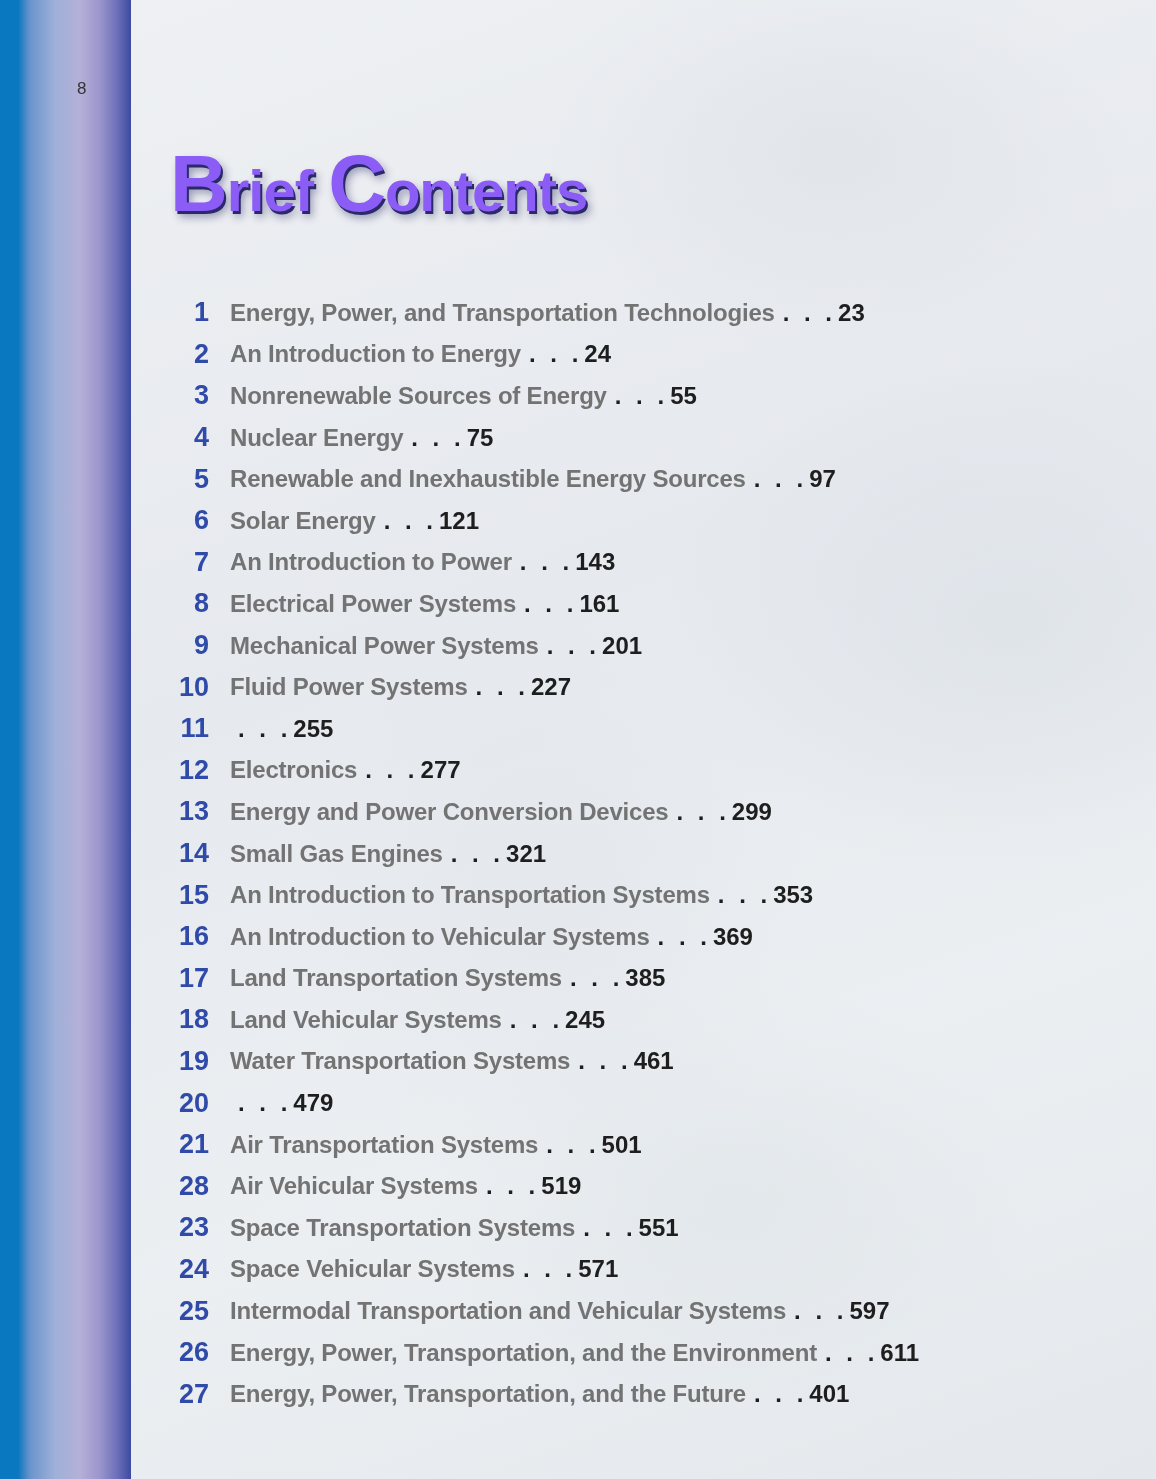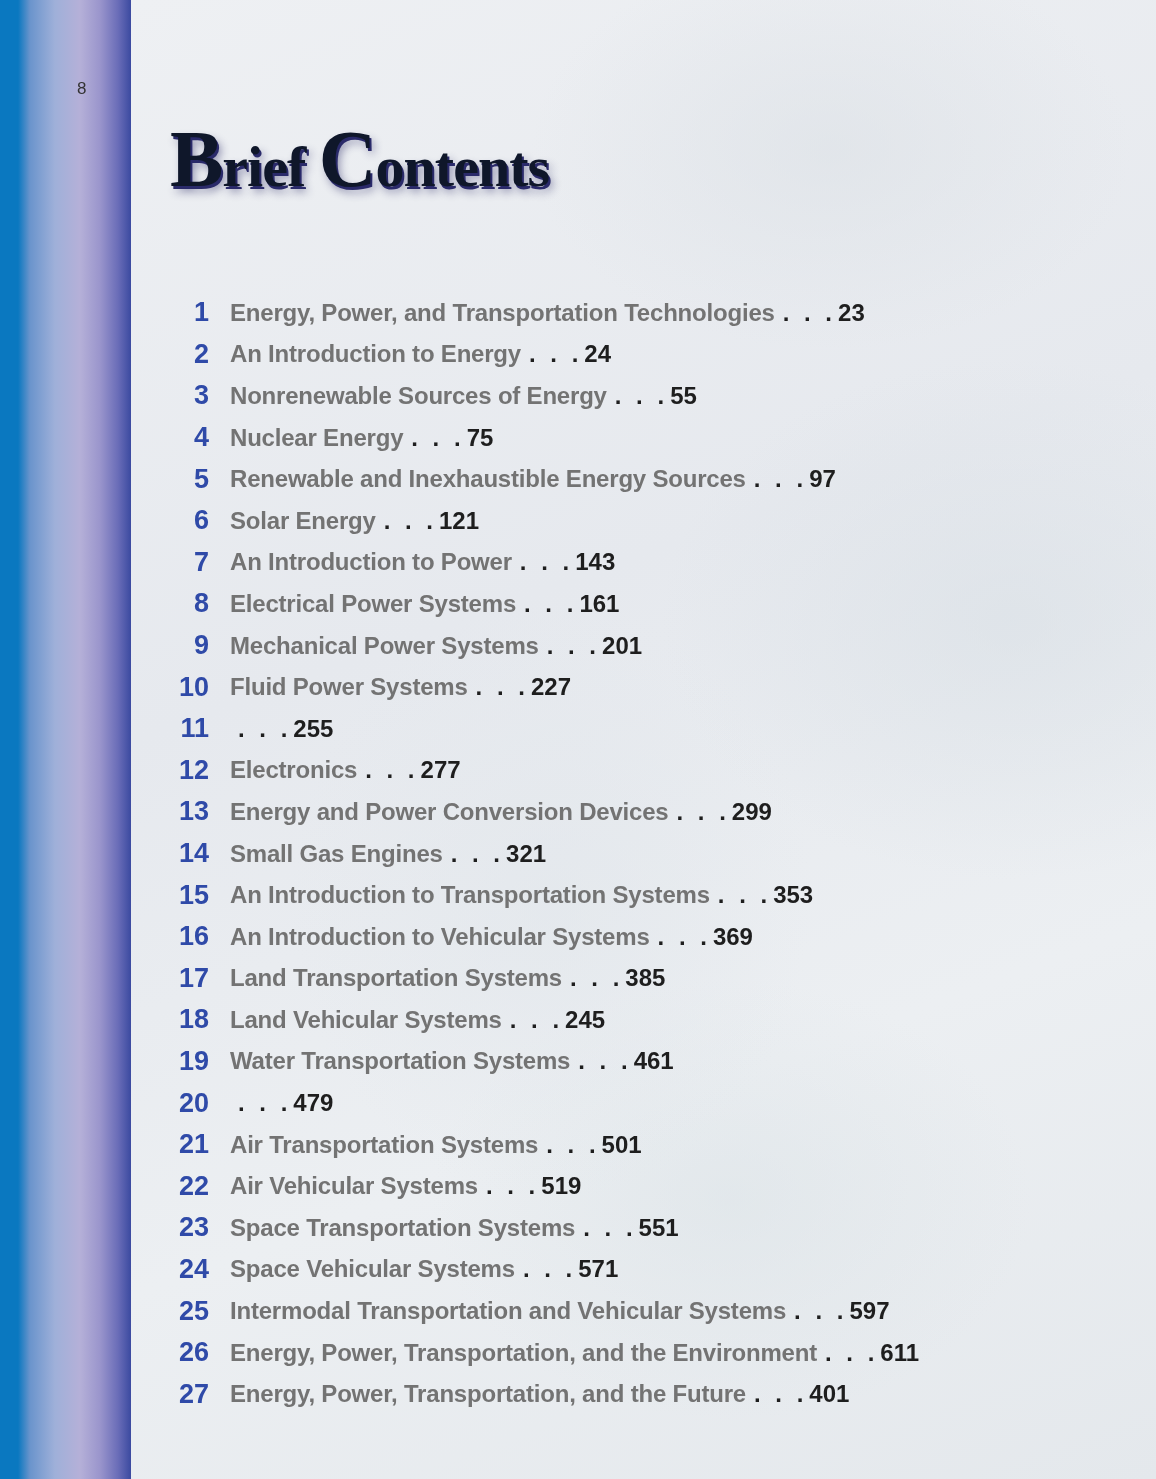--- a/index.html
+++ b/index.html
@@ -21,23 +21,23 @@
     .paper {
       position: absolute; left: 131px; top: 0; right: 0; bottom: 0;
       background:
         radial-gradient(ellipse 300px 200px at 700px 150px, rgba(220,225,230,0.6), transparent),
         radial-gradient(ellipse 350px 260px at 880px 620px, rgba(215,222,228,0.55), transparent),
         radial-gradient(ellipse 260px 300px at 420px 900px, rgba(225,230,235,0.6), transparent),
         radial-gradient(ellipse 300px 220px at 600px 1200px, rgba(218,226,230,0.5), transparent),
         linear-gradient(160deg, #eef0f3 0%, #e6e9ee 40%, #eceff2 70%, #e4e8ec 100%);
     }
     .title {
-      position: absolute; left: 170px; top: 114px; margin: 0;
-      font-family: Liberation Serif, serif; font-weight: bold;
-      font-size: 58px; letter-spacing: -1px; color: #0f172a;
+      position: absolute; left: 170px; top: 138px; margin: 0;
+      font-family: Liberation Sans, sans-serif; font-weight: bold;
+      font-size: 58px; letter-spacing: -1px; color: #8b5cf6;
       text-shadow: 2px 3px 0 #2a2a6a, 4px 6px 8px rgba(40,40,100,0.45);
       white-space: nowrap;
     }
     .title .cap { font-size: 80px; }
     .toc {
       position: absolute; left: 160px; top: 292px; margin: 0; padding: 0; list-style: none;
     }
     .toc-row {
       height: 41.6px; display: flex; align-items: center; white-space: nowrap;
     }
@@ -187,21 +187,21 @@
       <span class="leader">. . .</span>
       <span class="page">479</span>
     </li>
     <li class="toc-row">
       <span class="num">21</span>
       <span class="entry-title">Air Transportation Systems</span>
       <span class="leader">. . .</span>
       <span class="page">501</span>
     </li>
     <li class="toc-row">
-      <span class="num">22</span>
+      <span class="num">28</span>
       <span class="entry-title">Air Vehicular Systems</span>
       <span class="leader">. . .</span>
       <span class="page">519</span>
     </li>
     <li class="toc-row">
       <span class="num">23</span>
       <span class="entry-title">Space Transportation Systems</span>
       <span class="leader">. . .</span>
       <span class="page">551</span>
     </li>

